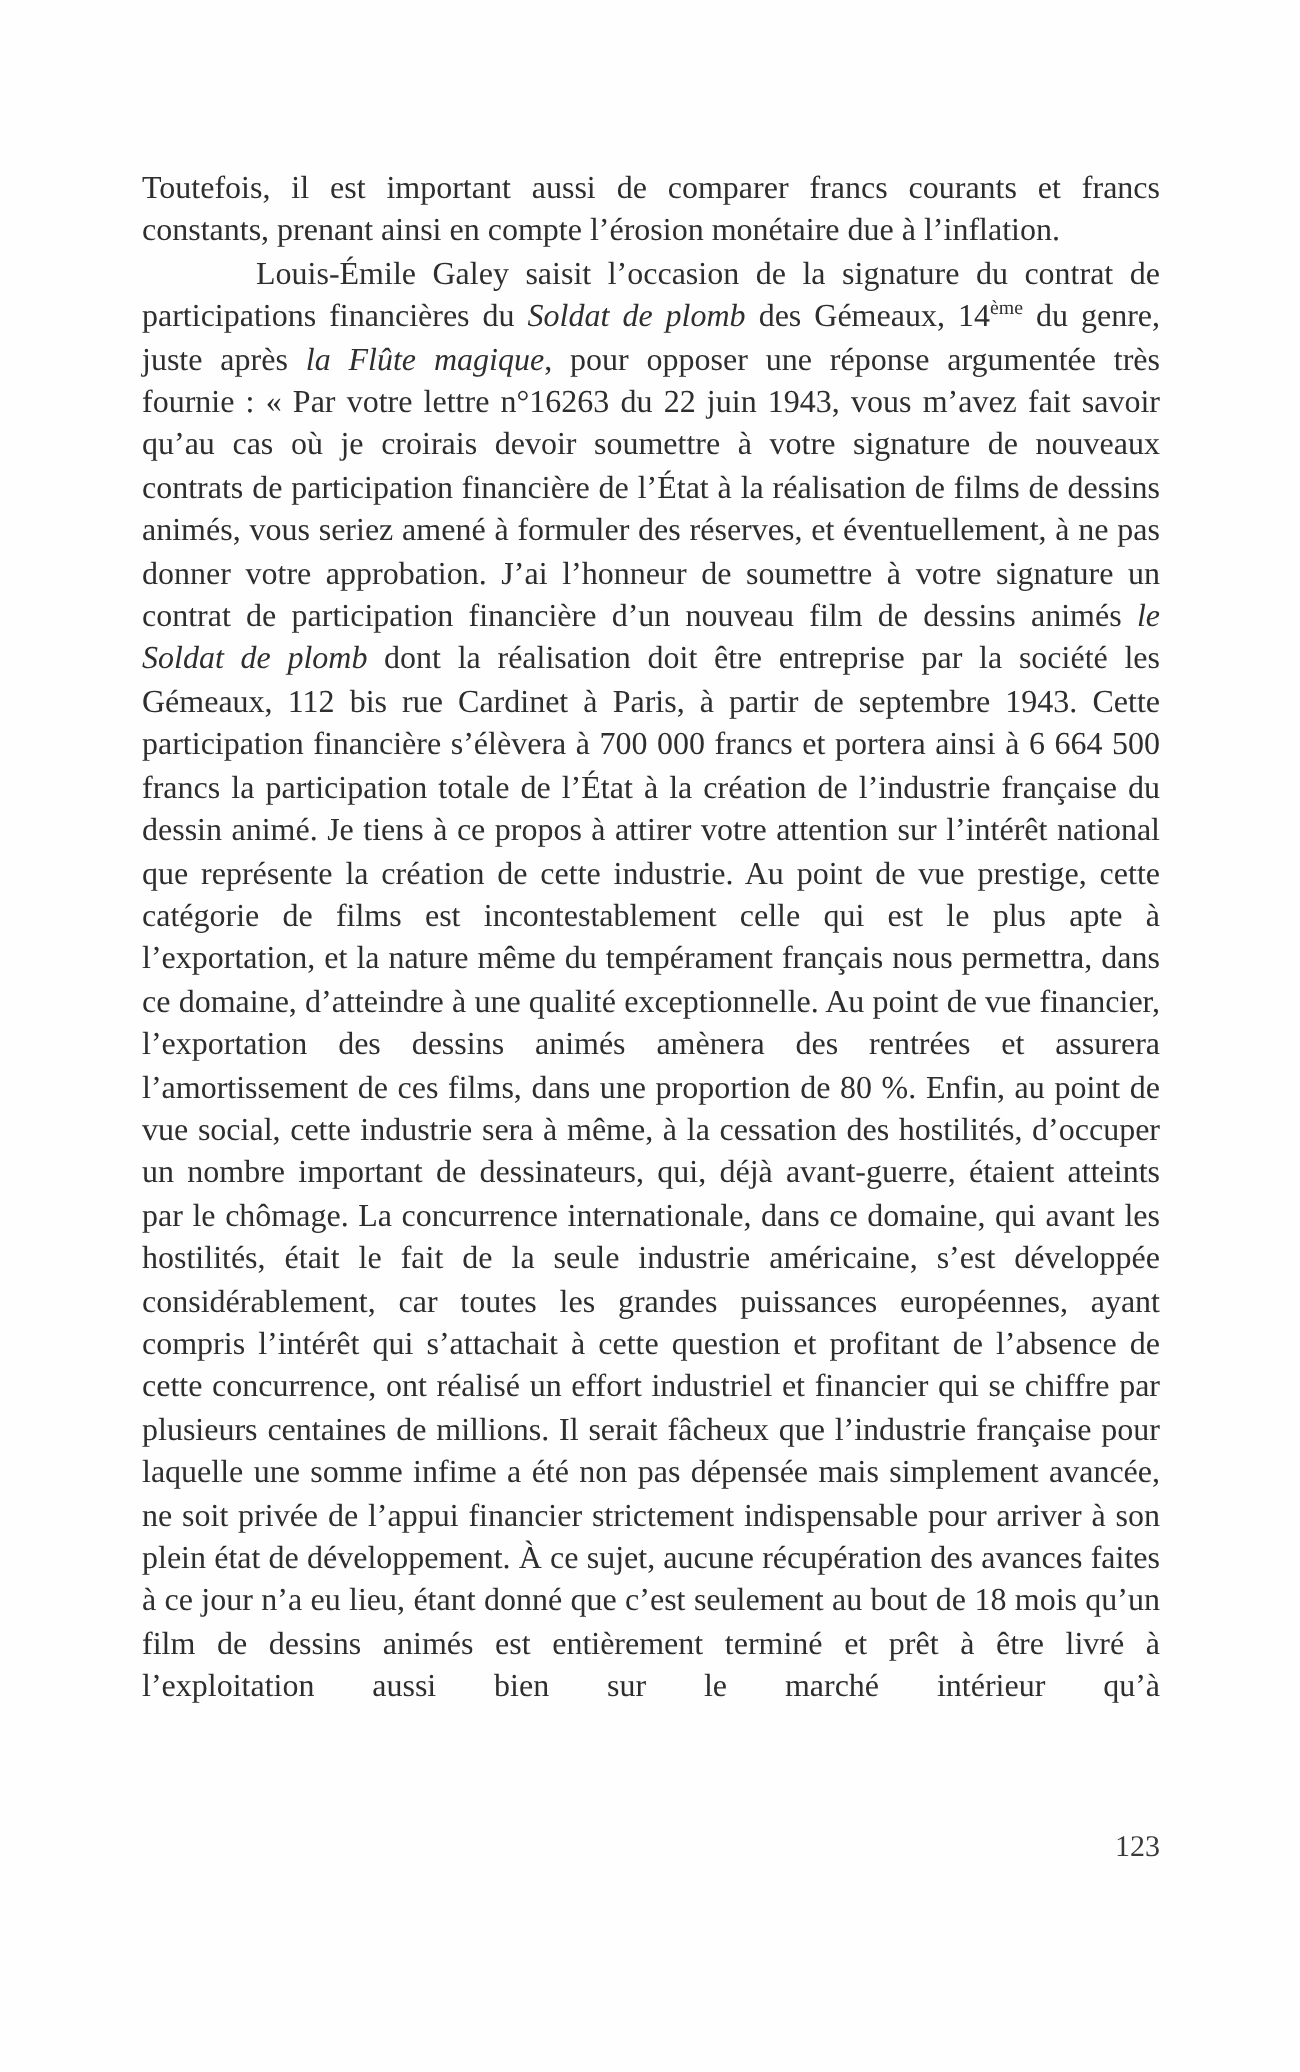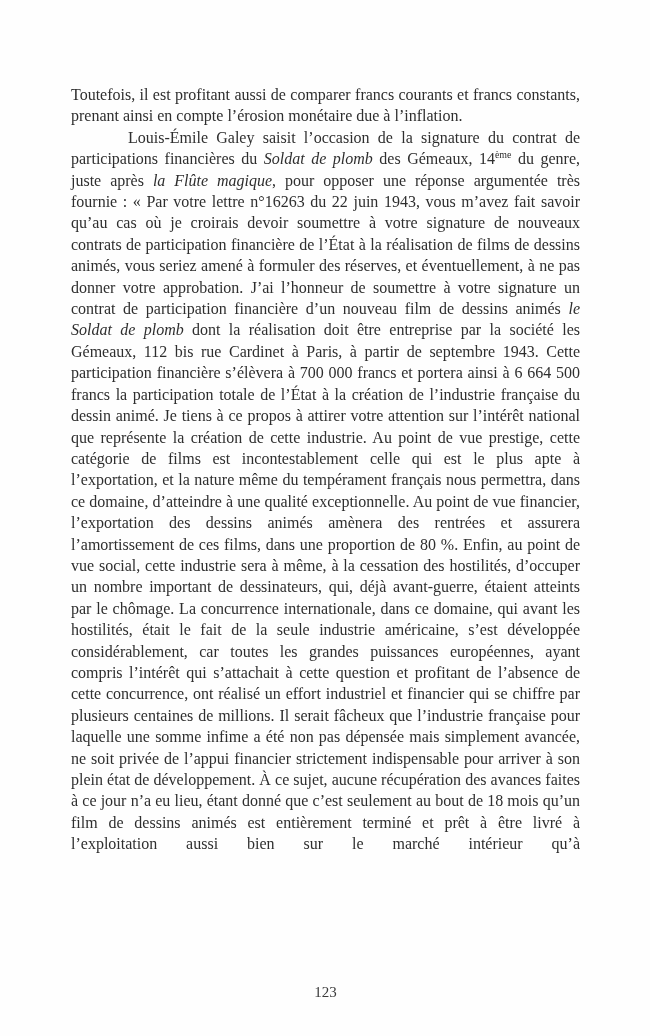--- a/index.html
+++ b/index.html
@@ -39,30 +39,30 @@
   }
   .para sup {
     font-size: 0.62em;
     line-height: 0;
     vertical-align: super;
     margin-top: 36px;
   }
   .folio {
     position: absolute;
     left: 71px;
-    top: 982px;
+    top: 914px;
     width: 509px;
-    text-align: center;
+    text-align: right;
     font-size: 15px;
     line-height: 20px;
     color: #3a3a3a;
   }
 </style>
 </head>
 <body>
 
 <div class="book-page">
   <div class="text-block">
-      <p class="para"><span>Toutefois, il est profitant aussi de comparer francs courants et francs constants, prenant ainsi en compte l’érosion monétaire due à l’inflation.</span></p>
+      <p class="para"><span>Toutefois, il est important aussi de comparer francs courants et francs constants, prenant ainsi en compte l’érosion monétaire due à l’inflation.</span></p>
       <p class="para indent justify-last"><span>Louis-Émile Galey saisit l’occasion de la signature du contrat de participations financières du </span><i>Soldat de plomb</i><span> des Gémeaux, 14</span><sup>ème</sup><span> du genre, juste après </span><i>la Flûte magique</i><span>, pour opposer une réponse argumentée très fournie : « Par votre lettre n°16263 du 22 juin 1943, vous m’avez fait savoir qu’au cas où je croirais devoir soumettre à votre signature de nouveaux contrats de participation financière de l’État à la réalisation de films de dessins animés, vous seriez amené à formuler des réserves, et éventuellement, à ne pas donner votre approbation. J’ai l’honneur de soumettre à votre signature un contrat de participation financière d’un nouveau film de dessins animés </span><i>le Soldat de plomb</i><span> dont la réalisation doit être entreprise par la société les Gémeaux, 112 bis rue Cardinet à Paris, à partir de septembre 1943. Cette participation financière s’élèvera à 700 000 francs et portera ainsi à 6 664 500 francs la participation totale de l’État à la création de l’industrie française du dessin animé. Je tiens à ce propos à attirer votre attention sur l’intérêt national que représente la création de cette industrie. Au point de vue prestige, cette catégorie de films est incontestablement celle qui est le plus apte à l’exportation, et la nature même du tempérament français nous permettra, dans ce domaine, d’atteindre à une qualité exceptionnelle. Au point de vue financier, l’exportation des dessins animés amènera des rentrées et assurera l’amortissement de ces films, dans une proportion de 80 %. Enfin, au point de vue social, cette industrie sera à même, à la cessation des hostilités, d’occuper un nombre important de dessinateurs, qui, déjà avant-guerre, étaient atteints par le chômage. La concurrence internationale, dans ce domaine, qui avant les hostilités, était le fait de la seule industrie américaine, s’est développée considérablement, car toutes les grandes puissances européennes, ayant compris l’intérêt qui s’attachait à cette question et profitant de l’absence de cette concurrence, ont réalisé un effort industriel et financier qui se chiffre par plusieurs centaines de millions. Il serait fâcheux que l’industrie française pour laquelle une somme infime a été non pas dépensée mais simplement avancée, ne soit privée de l’appui financier strictement indispensable pour arriver à son plein état de développement. À ce sujet, aucune récupération des avances faites à ce jour n’a eu lieu, étant donné que c’est seulement au bout de 18 mois qu’un film de dessins animés est entièrement terminé et prêt à être livré à l’exploitation aussi bien sur le marché intérieur qu’à</span></p>
     </div>
   <div class="folio">123</div>
 </div>
 
 </body></html>

